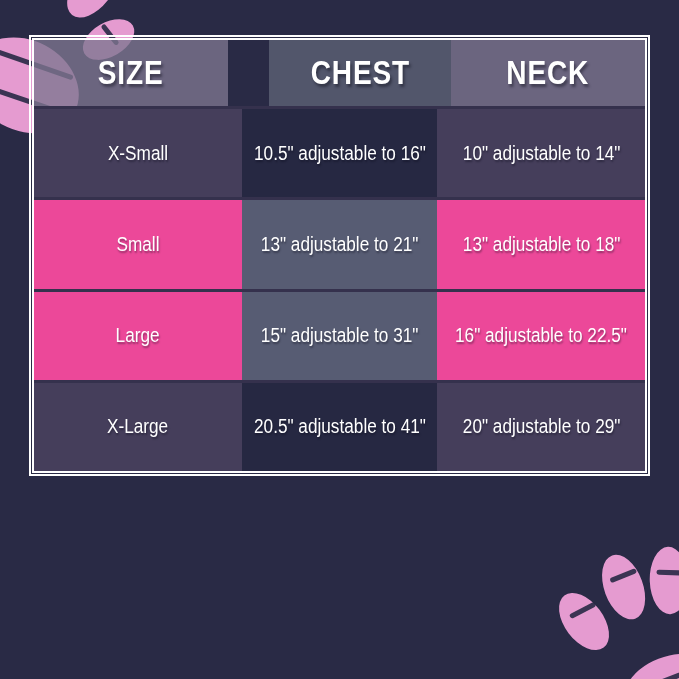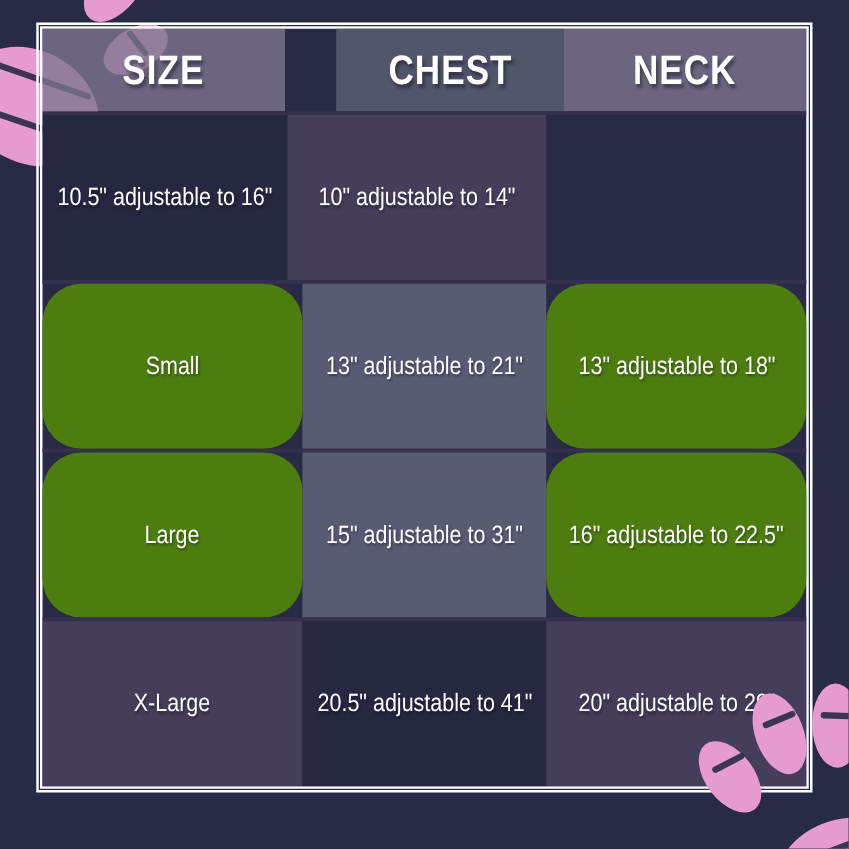--- a/index.html
+++ b/index.html
@@ -26,22 +26,22 @@
     z-index: 1;
   }
   .paw-bottom-right {
     left: 553px; top: 533px;
     width: 235px; height: 255px;
     transform: rotate(-12deg);
     z-index: 3;
   }
   .table-frame {
     position: absolute;
-    left: 29px; top: 18px;
-    width: 621px; height: 616px;
+    left: 29px; top: 35px;
+    width: 621px; height: 441px;
     box-sizing: border-box;
     border: 5px double #ffffff;
     display: flex;
     flex-direction: column;
     z-index: 2;
   }
   .row { display: flex; width: 100%; }
   .header-row { height: 66px; flex: none; }
   .data-row { flex: 1; border-top: 3px solid #35314d; }
   .cell {
@@ -51,21 +51,21 @@
     box-sizing: border-box;
     color: #ffffff;
     overflow: hidden;
   }
   .c-side { width: 34%; }
   .c-mid  { width: 32%; }
   .h-side { background: rgba(125,118,143,0.78); }
   .h-mid  { background: rgba(84,89,110,0.95); margin-left: 41px; }
   .row-dark  .c-side { background: #453e5b; }
   .row-dark  .c-mid  { background: #262842; }
-  .row-light .c-side { background: #4d7c0f; border-radius: 31px; }
+  .row-light .c-side { background: #ec4899; }
   .row-light .c-mid  { background: #575c73; }
   .hdr-text {
     display: inline-block;
     transform: scaleX(0.85);
     font-size: 33px;
     font-weight: bold;
     letter-spacing: 1px;
     white-space: nowrap;
     text-shadow: 2px 3px 3px rgba(10,10,25,0.45);
   }
@@ -113,20 +113,23 @@
       </div>
       <div class="cell c-mid h-mid">
         <span class="hdr-text">CHEST</span>
       </div>
       <div class="cell c-side h-side">
         <span class="hdr-text">NECK</span>
       </div>
     </div>
 
     <div class="row data-row row-dark">
+      <div class="cell c-side">
+        <span class="cell-text">X-Small</span>
+      </div>
       <div class="cell c-mid">
         <span class="cell-text">10.5" adjustable to 16"</span>
       </div>
       <div class="cell c-side">
         <span class="cell-text">10" adjustable to 14"</span>
       </div>
     </div>
 
     <div class="row data-row row-light">
       <div class="cell c-side">

